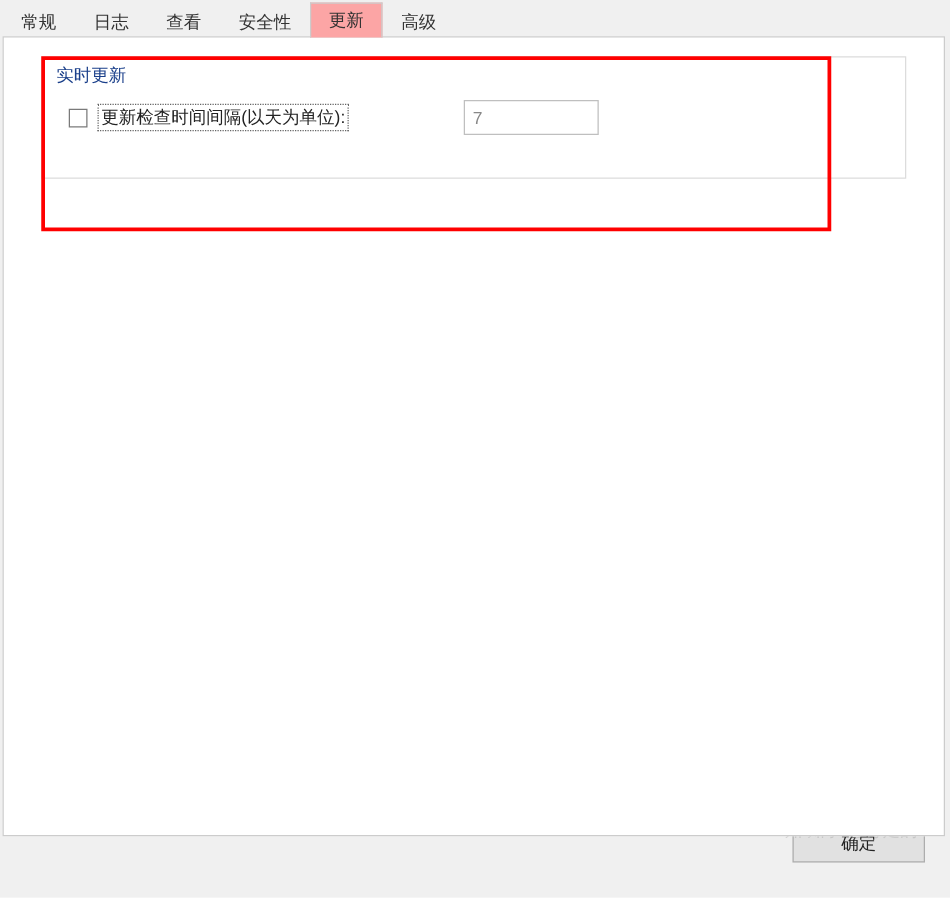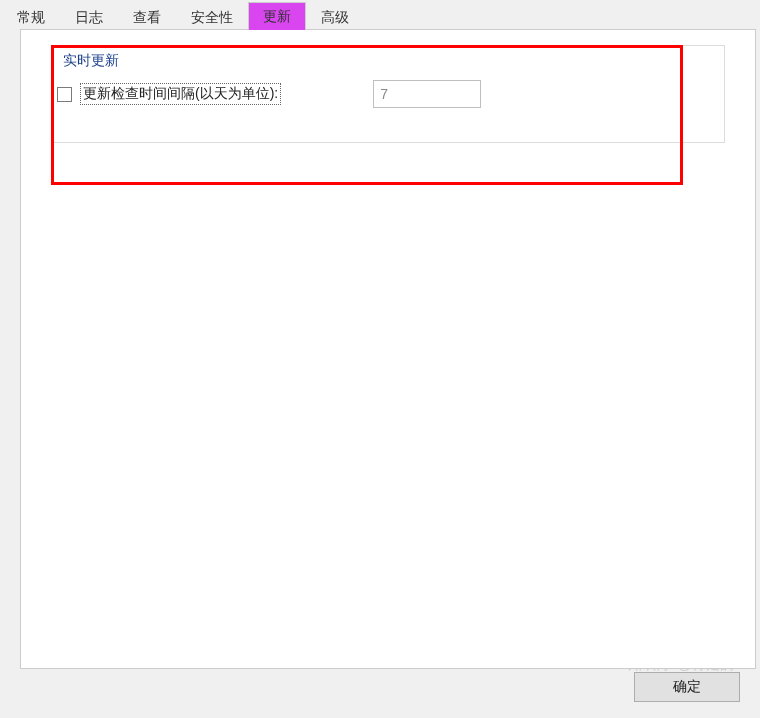--- a/index.html
+++ b/index.html
@@ -37,32 +37,32 @@
       color: #333;
       cursor: pointer;
       border-top: 1px solid transparent;
       border-left: 1px solid transparent;
       border-right: 1px solid transparent;
       background: transparent;
       white-space: nowrap;
       margin-top: 4px;
     }
     .tab.active {
-      background: #d946ef;
+      background: #fca5a5;
       border-top: 1px solid #ccc;
       border-left: 1px solid #ccc;
       border-right: 1px solid #ccc;
       margin-top: 2px;
       position: relative;
       z-index: 2;
     }
     .content-area {
       background: #ffffff;
       border: 1px solid #ccc;
-      margin: -1px 4px 0 20px;
+      margin: -1px 4px 0 2px;
       height: 640px;
       position: relative;
       z-index: 1;
     }
     .inner-box {
       position: absolute;
       left: 30px;
       top: 15px;
       right: 30px;
       height: 98px;
@@ -80,21 +80,21 @@
     }
     .group-title {
       position: absolute;
       left: 42px;
       top: 22px;
       color: #1a3f8a;
       font-size: 14px;
     }
     .row {
       position: absolute;
-      left: 36px;
+      left: 52px;
       top: 50px;
       display: flex;
       align-items: center;
     }
     .checkbox {
       width: 15px;
       height: 15px;
       border: 1px solid #7a7a7a;
       background: #fff;
       margin-right: 8px;
@@ -114,21 +114,21 @@
       background: #fff;
       color: #888;
       padding: 4px 6px;
       width: 108px;
       height: 28px;
       margin-left: 92px;
     }
     .buttons {
       position: absolute;
       right: 20px;
-      bottom: 16px;
+      bottom: 28px;
       display: flex;
       flex-direction: column;
     }
     .btn {
       width: 106px;
       height: 30px;
       background: #e1e1e1;
       border: 1px solid #adadad;
       font-size: 14px;
       color: #222;

